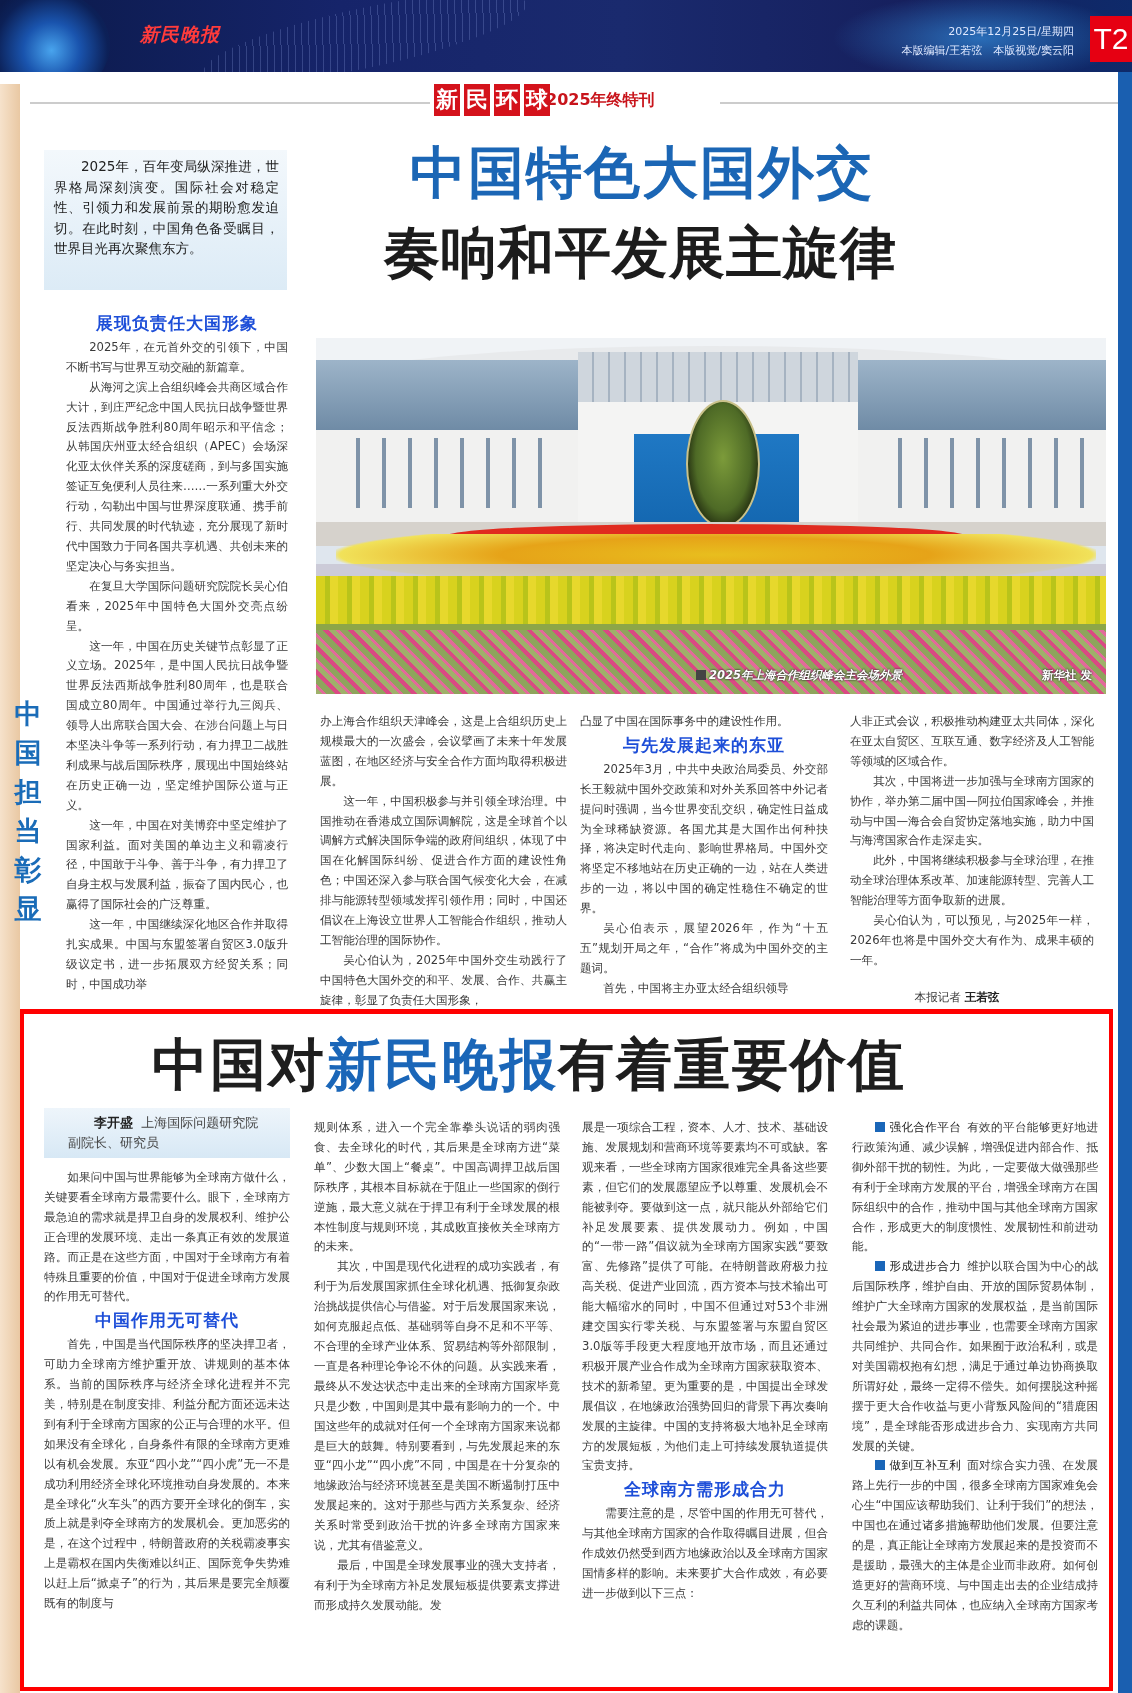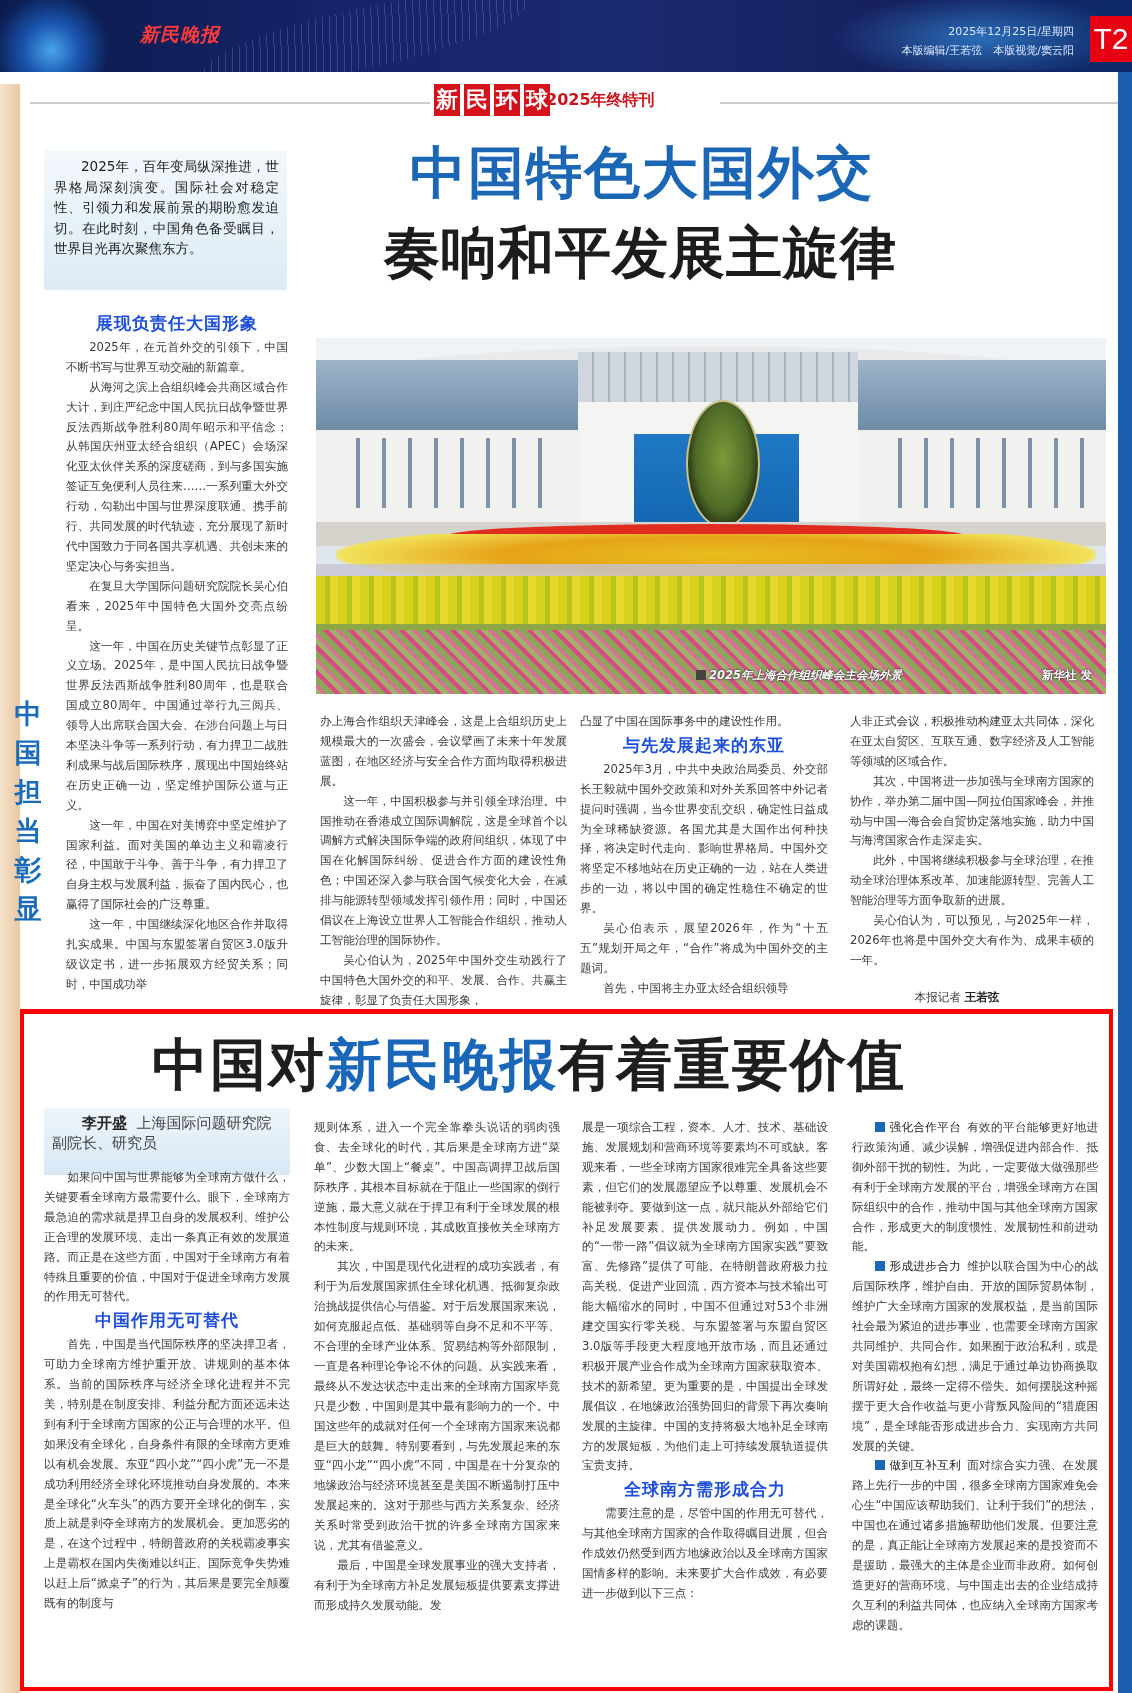--- a/index.html
+++ b/index.html
@@ -68,21 +68,21 @@
   .photo .bed-pink { position:absolute; left:0; top:292px; width:100%; height:70px;
     background:repeating-linear-gradient(45deg,#d94a83 0 4px,#9fb06a 4px 9px,#e26a9a 9px 12px,#8ea45c 12px 18px); }
   .photo .caption { position:absolute; left:380px; top:330px; font-size:11.5px; font-weight:bold; color:#fff; text-shadow:0 0 2px #333,0 0 2px #333;font-style:italic; }
   .photo .caption .sq { display:inline-block; width:10px; height:10px; background:#444; margin-right:3px; vertical-align:-1px; }
   .photo .credit { position:absolute; right:14px; top:330px; font-size:11.5px; font-weight:bold; color:#fff; text-shadow:0 0 2px #333,0 0 2px #333; }
 
   
   .red-frame { position:absolute; left:20px; top:1009px; width:1093px; height:682px; border:4px solid #ff0000; border-top-width:5px; }
   .headline-3 { position:absolute; left:152px; top:1028px; font-size:56px; font-weight:bold; color:#1e1e1e; letter-spacing:2px; white-space:nowrap; }
   .headline-3 .hl { color:#1a66b8; font-family:"DejaVu Serif", serif; }
-  .byline-box { position:absolute; left:44px; top:1108px; width:246px; height:67px; background:linear-gradient(180deg,#eef5fb,#d7e8f5); padding:5px 8px; font-size:15px; line-height:20px; color:#444; text-indent:2em; }
+  .byline-box { position:absolute; left:44px; top:1108px; width:246px; height:50px; background:linear-gradient(180deg,#eef5fb,#d7e8f5); padding:5px 24px; font-size:13px; line-height:20px; color:#444; text-indent:2em; }
   .byline-box b { color:#222; }
   .bullet { display:inline-block; width:10px; height:10px; background:#1a66b8; margin-right:4px; vertical-align:-1px; }
   .point-head { font-weight:normal; color:#222; }
   .reporter { text-align:center; text-indent:0 !important; padding-right:30px; }
   .reporter b { color:#222; }
 </style>
 </head>
 <body>
 
 <header class="masthead">

